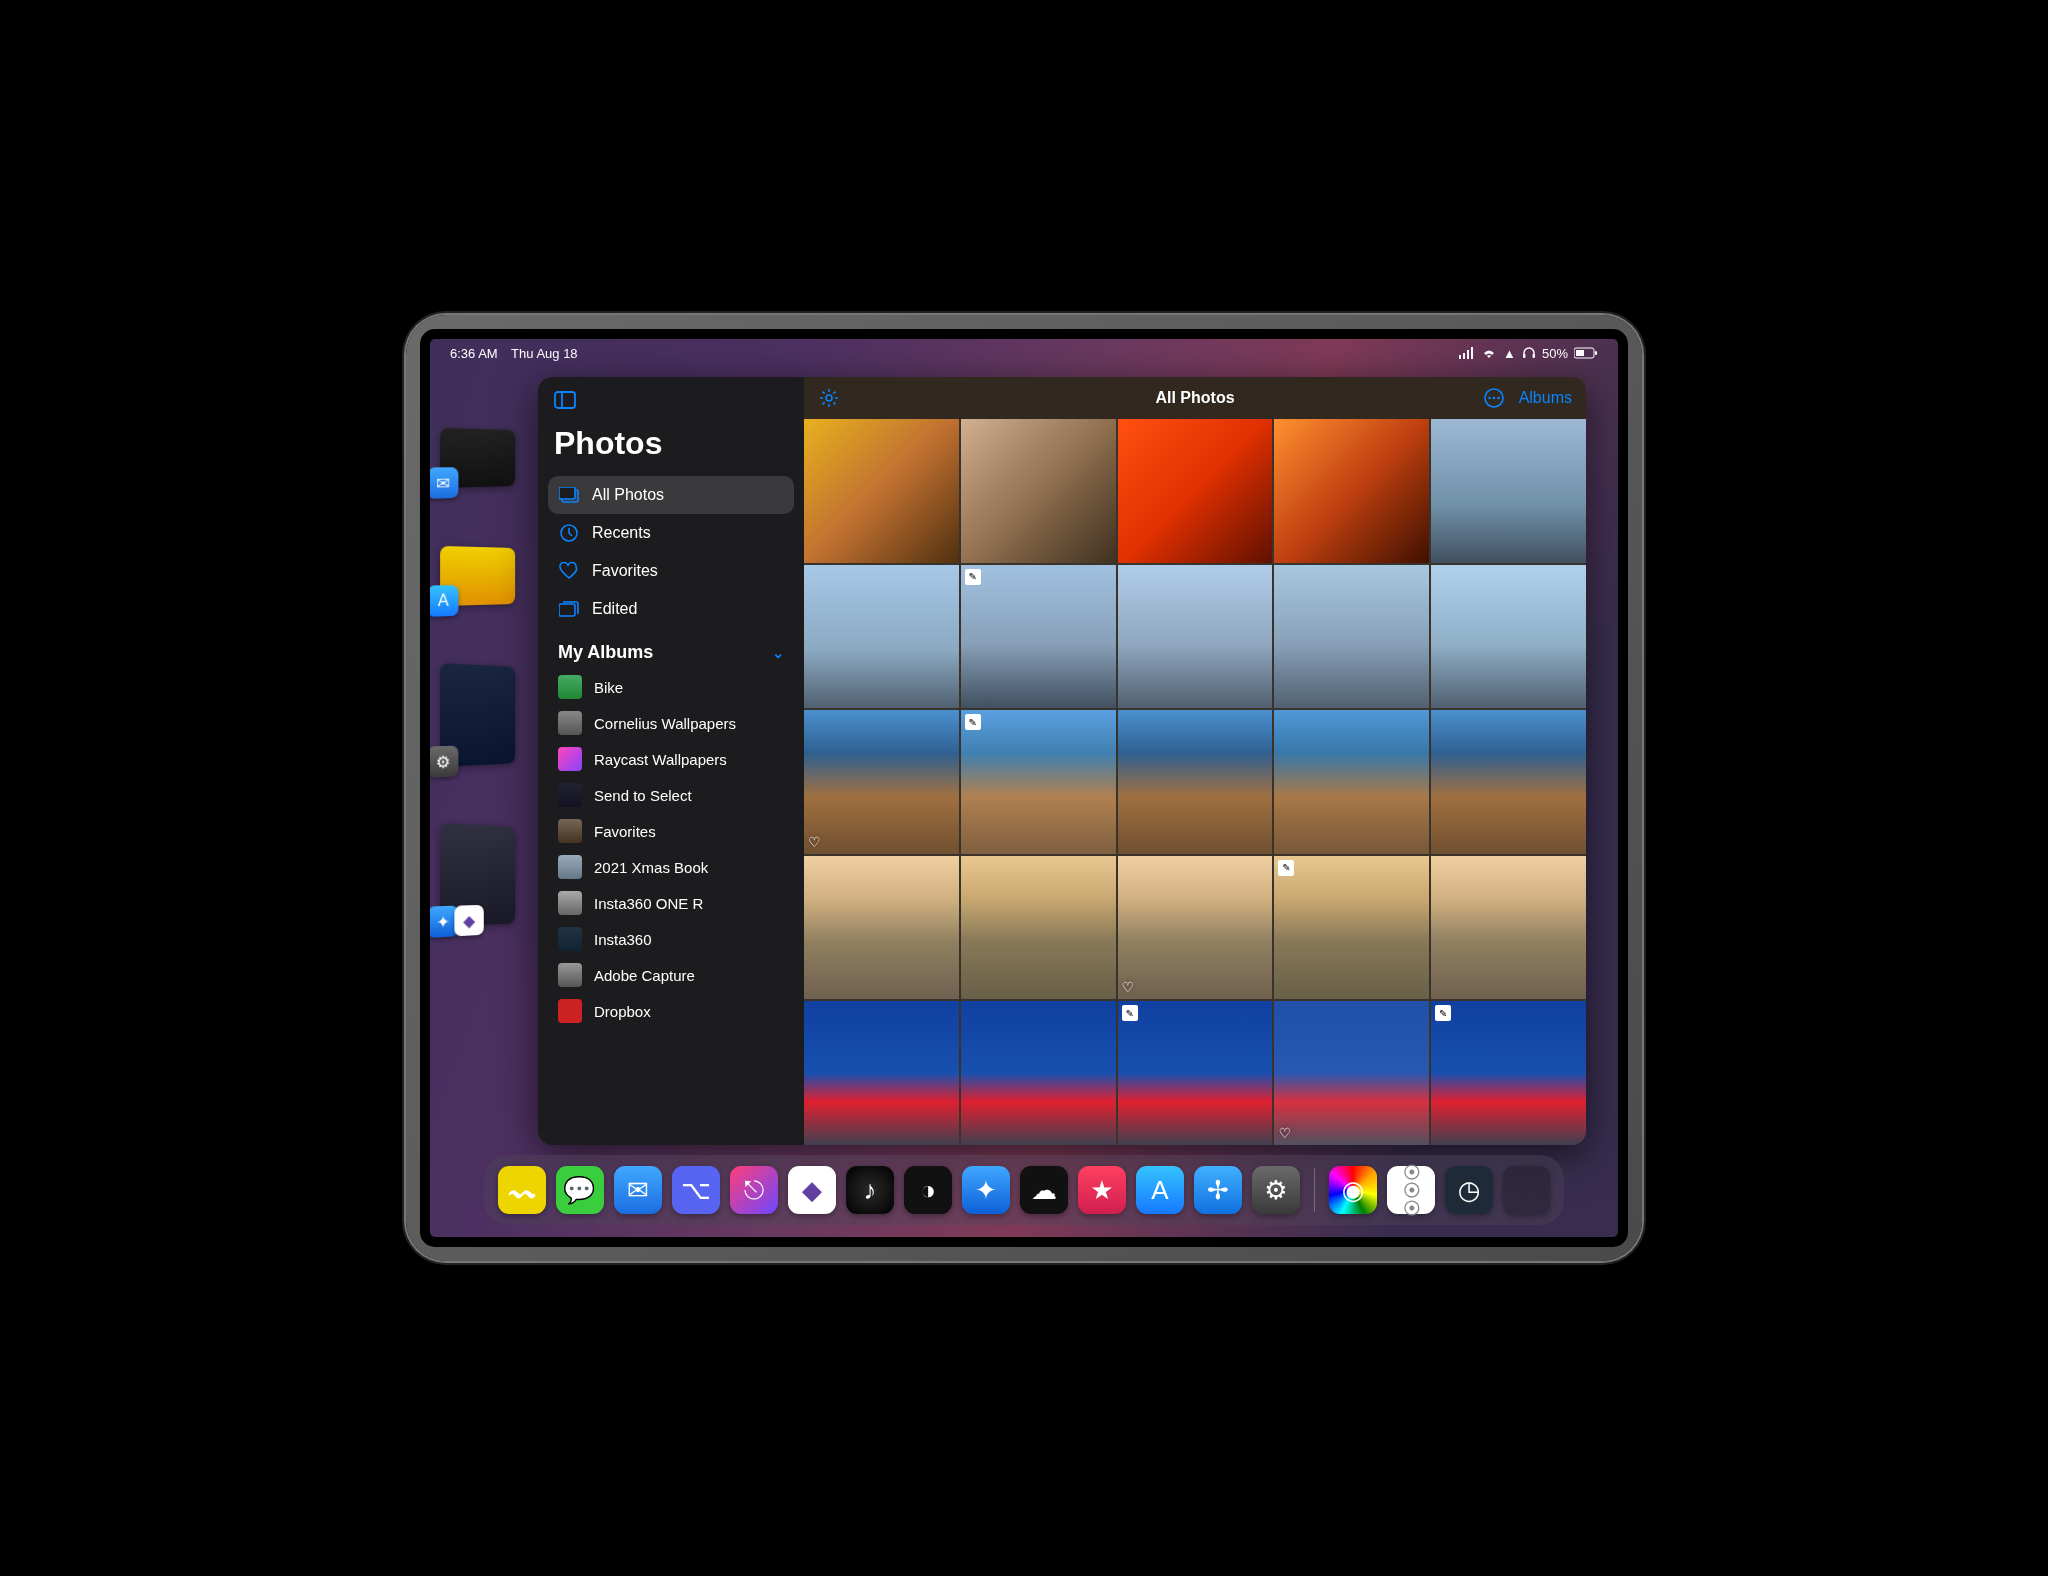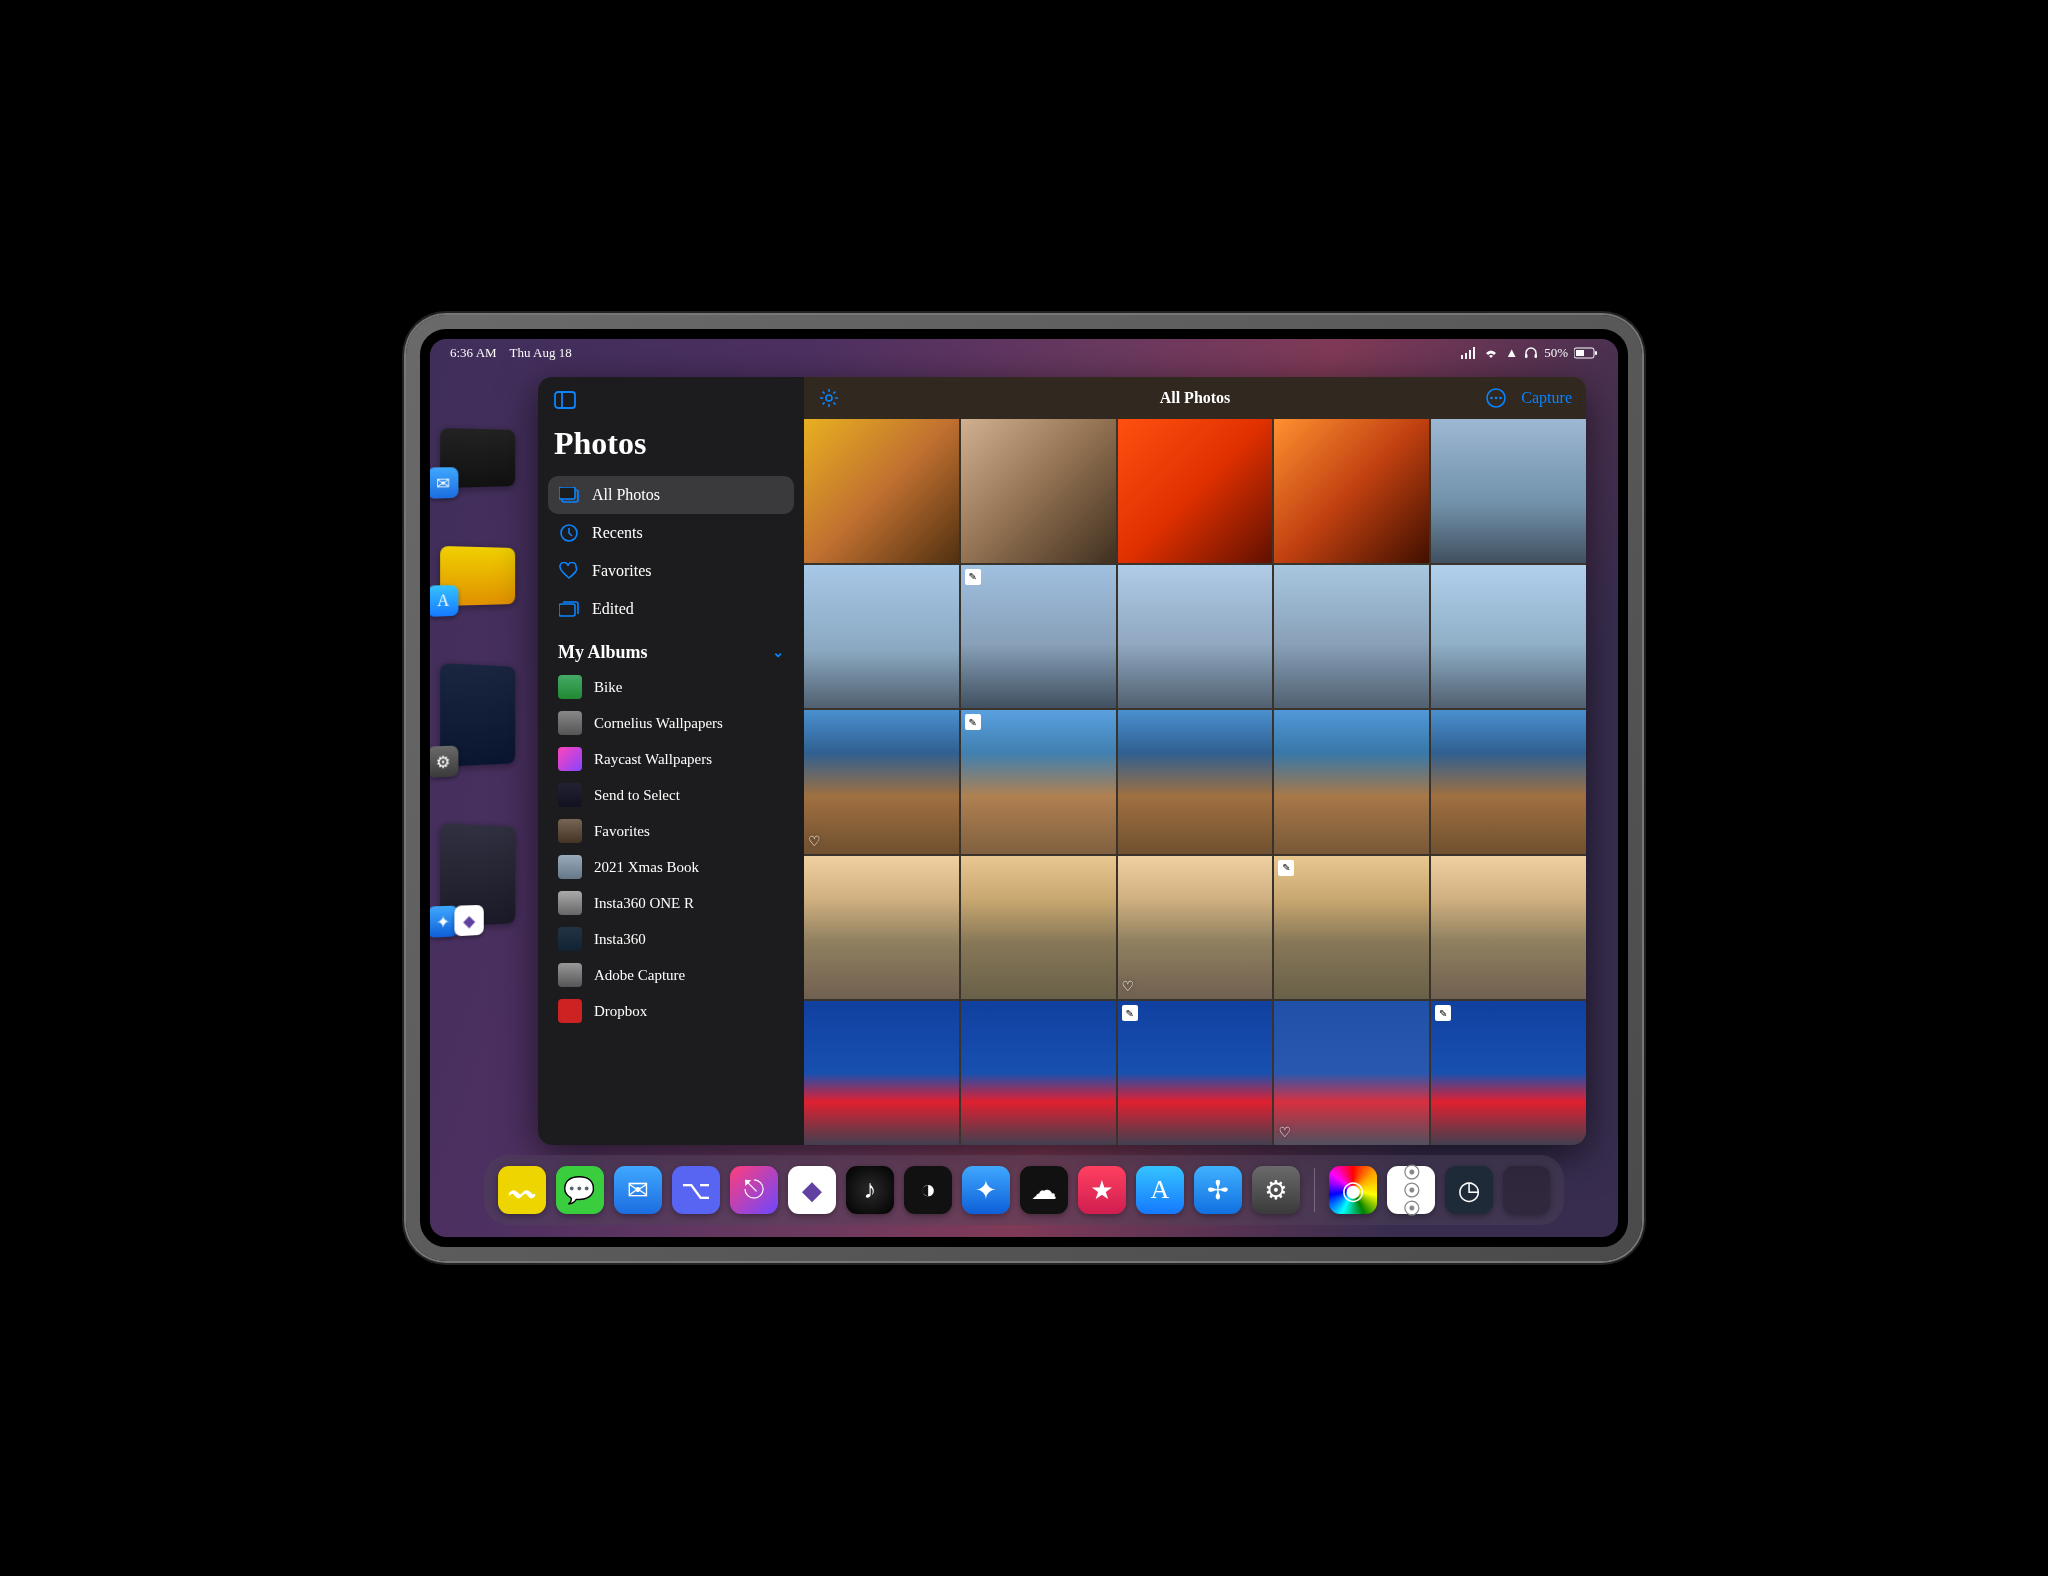--- a/index.html
+++ b/index.html
@@ -18,25 +18,24 @@
   background: linear-gradient(135deg, #6a6a6a, #4a4a4a);
   border-radius: 40px;
   padding: 14px;
   position: relative;
   box-shadow: 0 0 0 2px #777, 0 0 0 4px #222;
 }
 .screen {
   width: 100%;
   height: 100%;
   background: linear-gradient(110deg,#3f2e5a 0%,#4d3061 25%,#6a3960 45%,#803a57 60%,#382d4f 85%);
-  border-radius: 26px;
+  border-radius: 15px;
   border: 10px solid #000;
   overflow: hidden;
   position: relative;
-  font-family: Liberation Serif, serif;
 }
 .status-bar {
   display: flex;
   justify-content: space-between;
   align-items: center;
   padding: 4px 20px 0 20px;
   font-size: 13px;
   font-weight: 500;
   color: #fff;
   height: 24px;
@@ -429,21 +428,21 @@
           <span class="title">All Photos</span>
           <div class="right">
             <span class="more">
               <svg width="22" height="22" viewBox="0 0 22 22">
                   <circle cx="11" cy="11" r="9" stroke="#0a84ff" stroke-width="1.6" fill="none"></circle>
                   <circle cx="6.5" cy="11" r="1.3" fill="#0a84ff"></circle>
                   <circle cx="11" cy="11" r="1.3" fill="#0a84ff"></circle>
                   <circle cx="15.5" cy="11" r="1.3" fill="#0a84ff"></circle>
                 </svg>
             </span>
-            <span style="font-size:16px;cursor:pointer;">Capture</span>
+            <span style="font-size:16px;cursor:pointer;">Albums</span>
           </div>
         </div>
         <div class="grid" id="photo-grid">
             <div class="thumb" style="background: linear-gradient(135deg, rgb(232, 176, 32), rgb(192, 112, 48), rgb(80, 48, 16));"></div>
             <div class="thumb" style="background: linear-gradient(135deg, rgb(208, 176, 144), rgb(144, 112, 80), rgb(64, 48, 32));"></div>
             <div class="thumb" style="background: linear-gradient(135deg, rgb(255, 80, 16), rgb(224, 48, 0), rgb(96, 16, 0));"></div>
             <div class="thumb" style="background: linear-gradient(135deg, rgb(255, 144, 48), rgb(192, 64, 16), rgb(64, 16, 0));"></div>
             <div class="thumb" style="background: linear-gradient(rgb(157, 184, 212), rgb(112, 144, 168) 60%, rgb(64, 80, 96));"></div>
             <div class="thumb" style="background: linear-gradient(rgb(168, 200, 232), rgb(138, 168, 192) 60%, rgb(80, 96, 112));"></div>
             <div class="thumb" style="background: linear-gradient(rgb(160, 192, 224), rgb(136, 160, 184) 55%, rgb(64, 80, 96));">

